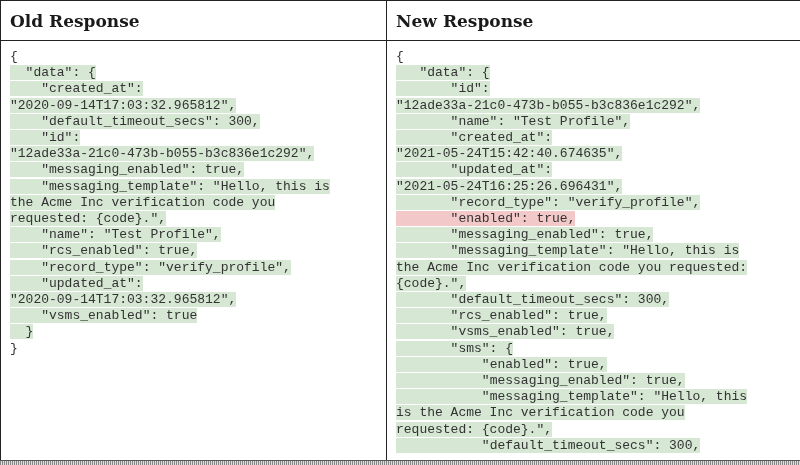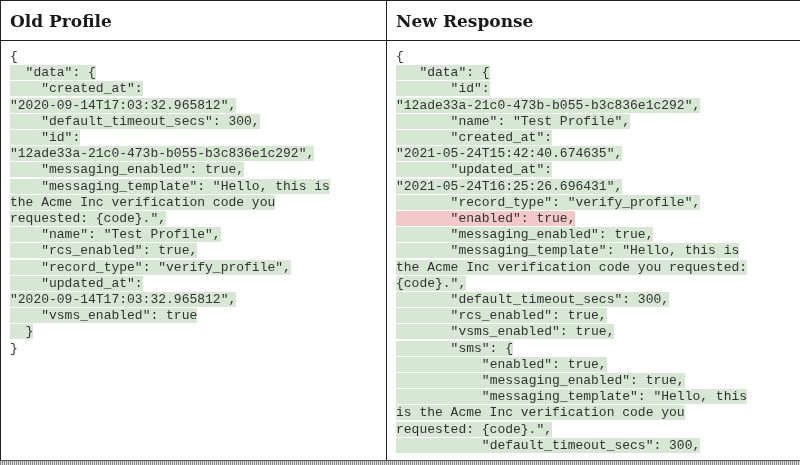--- a/index.html
+++ b/index.html
@@ -34,21 +34,21 @@
 </head>
 <body>
 
 <table class="table">
   <colgroup>
       <col class="col-old">
       <col class="col-new">
     </colgroup>
   <tbody>
       <tr>
-    <th>Old Profile</th>
+    <th>Old Response</th>
     <th>New Response</th>
   </tr>
   <tr>
     <td>
       <div class="code" id="old-code"><span class="ln plain"><span>{</span></span><span class="ln added"><span>  "data": {</span></span><span class="ln added"><span>    "created_at":</span></span><span class="ln added"><span>"2020-09-14T17:03:32.965812",</span></span><span class="ln added"><span>    "default_timeout_secs": 300,</span></span><span class="ln added"><span>    "id":</span></span><span class="ln added"><span>"12ade33a-21c0-473b-b055-b3c836e1c292",</span></span><span class="ln added"><span>    "messaging_enabled": true,</span></span><span class="ln added"><span>    "messaging_template": "Hello, this is</span></span><span class="ln added"><span>the Acme Inc verification code you</span></span><span class="ln added"><span>requested: {code}.",</span></span><span class="ln added"><span>    "name": "Test Profile",</span></span><span class="ln added"><span>    "rcs_enabled": true,</span></span><span class="ln added"><span>    "record_type": "verify_profile",</span></span><span class="ln added"><span>    "updated_at":</span></span><span class="ln added"><span>"2020-09-14T17:03:32.965812",</span></span><span class="ln added"><span>    "vsms_enabled": true</span></span><span class="ln added"><span>  }</span></span><span class="ln plain"><span>}</span></span></div>
     </td>
     <td>
       <div class="code" id="new-code"><span class="ln plain"><span>{</span></span><span class="ln added"><span>   "data": {</span></span><span class="ln added"><span>       "id":</span></span><span class="ln added"><span>"12ade33a-21c0-473b-b055-b3c836e1c292",</span></span><span class="ln added"><span>       "name": "Test Profile",</span></span><span class="ln added"><span>       "created_at":</span></span><span class="ln added"><span>"2021-05-24T15:42:40.674635",</span></span><span class="ln added"><span>       "updated_at":</span></span><span class="ln added"><span>"2021-05-24T16:25:26.696431",</span></span><span class="ln added"><span>       "record_type": "verify_profile",</span></span><span class="ln removed"><span>       "enabled": true,</span></span><span class="ln added"><span>       "messaging_enabled": true,</span></span><span class="ln added"><span>       "messaging_template": "Hello, this is</span></span><span class="ln added"><span>the Acme Inc verification code you requested:</span></span><span class="ln added"><span>{code}.",</span></span><span class="ln added"><span>       "default_timeout_secs": 300,</span></span><span class="ln added"><span>       "rcs_enabled": true,</span></span><span class="ln added"><span>       "vsms_enabled": true,</span></span><span class="ln added"><span>       "sms": {</span></span><span class="ln added"><span>           "enabled": true,</span></span><span class="ln added"><span>           "messaging_enabled": true,</span></span><span class="ln added"><span>           "messaging_template": "Hello, this</span></span><span class="ln added"><span>is the Acme Inc verification code you</span></span><span class="ln added"><span>requested: {code}.",</span></span><span class="ln added"><span>           "default_timeout_secs": 300,</span></span></div>
     </td>
   </tr>

